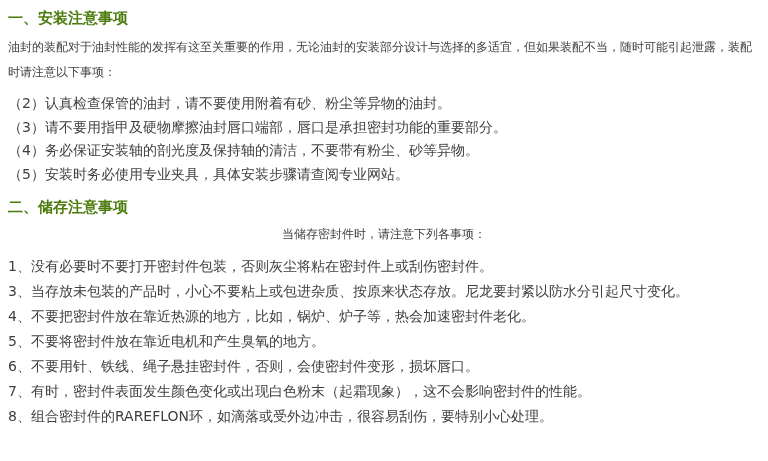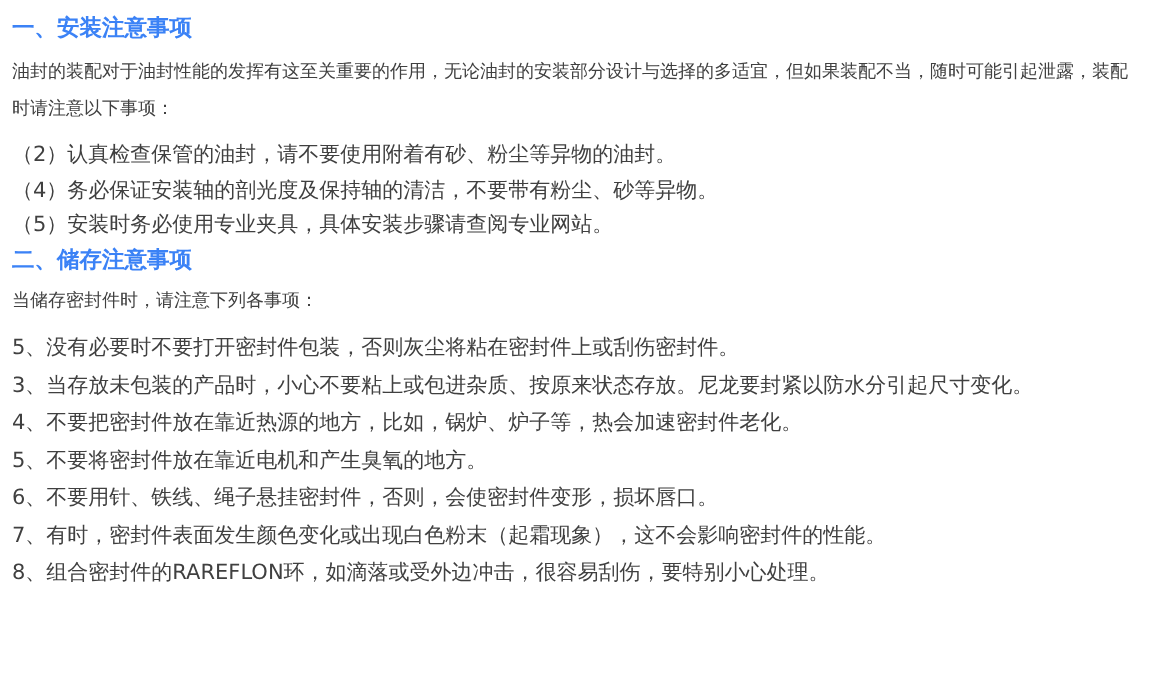--- a/index.html
+++ b/index.html
@@ -15,33 +15,35 @@
     color: #404040;
   }
   .doc {
     padding: 8px 8px 0 8px;
     box-sizing: border-box;
     width: 768px;
   }
   .section-heading {
     font-size: 15px;
     font-weight: bold;
-    color: #3b82f6;
+    color: #4d7c0f;
     line-height: 20px;
     margin: 0;
   }
   .section-heading.storage {
+    margin-top: 11px;
   }
   .intro {
     font-size: 12px;
     line-height: 25px;
     margin: 7px 0 0 0;
   }
   .intro.storage-intro {
     margin-top: 5px;
+    text-align: center;
   }
   .items {
     margin-top: 7px;
   }
   .items.install-items .item {
     line-height: 23.5px;
   }
   .items.storage-items .item {
     line-height: 25px;
   }
@@ -55,30 +57,31 @@
 <body>
 
 <div class="doc">
 
   <h2 class="section-heading">一、安装注意事项</h2>
 
   <p class="intro">油封的装配对于油封性能的发挥有这至关重要的作用，无论油封的安装部分设计与选择的多适宜，但如果装配不当，随时可能引起泄露，装配时请注意以下事项：</p>
 
   <div class="items install-items">
     <p class="item">（2）认真检查保管的油封，请不要使用附着有砂、粉尘等异物的油封。</p>
+    <p class="item">（3）请不要用指甲及硬物摩擦油封唇口端部，唇口是承担密封功能的重要部分。</p>
     <p class="item">（4）务必保证安装轴的剖光度及保持轴的清洁，不要带有粉尘、砂等异物。</p>
     <p class="item">（5）安装时务必使用专业夹具，具体安装步骤请查阅专业网站。</p>
   </div>
 
   <h2 class="section-heading storage">二、储存注意事项</h2>
 
   <p class="intro storage-intro">当储存密封件时，请注意下列各事项：</p>
 
   <div class="items storage-items">
-    <p class="item">5、没有必要时不要打开密封件包装，否则灰尘将粘在密封件上或刮伤密封件。</p>
+    <p class="item">1、没有必要时不要打开密封件包装，否则灰尘将粘在密封件上或刮伤密封件。</p>
     <p class="item">3、当存放未包装的产品时，小心不要粘上或包进杂质、按原来状态存放。尼龙要封紧以防水分引起尺寸变化。</p>
     <p class="item">4、不要把密封件放在靠近热源的地方，比如，锅炉、炉子等，热会加速密封件老化。</p>
     <p class="item">5、不要将密封件放在靠近电机和产生臭氧的地方。</p>
     <p class="item">6、不要用针、铁线、绳子悬挂密封件，否则，会使密封件变形，损坏唇口。</p>
     <p class="item">7、有时，密封件表面发生颜色变化或出现白色粉末（起霜现象），这不会影响密封件的性能。</p>
     <p class="item">8、组合密封件的RAREFLON环，如滴落或受外边冲击，很容易刮伤，要特别小心处理。</p>
   </div>
 
 </div>
 

